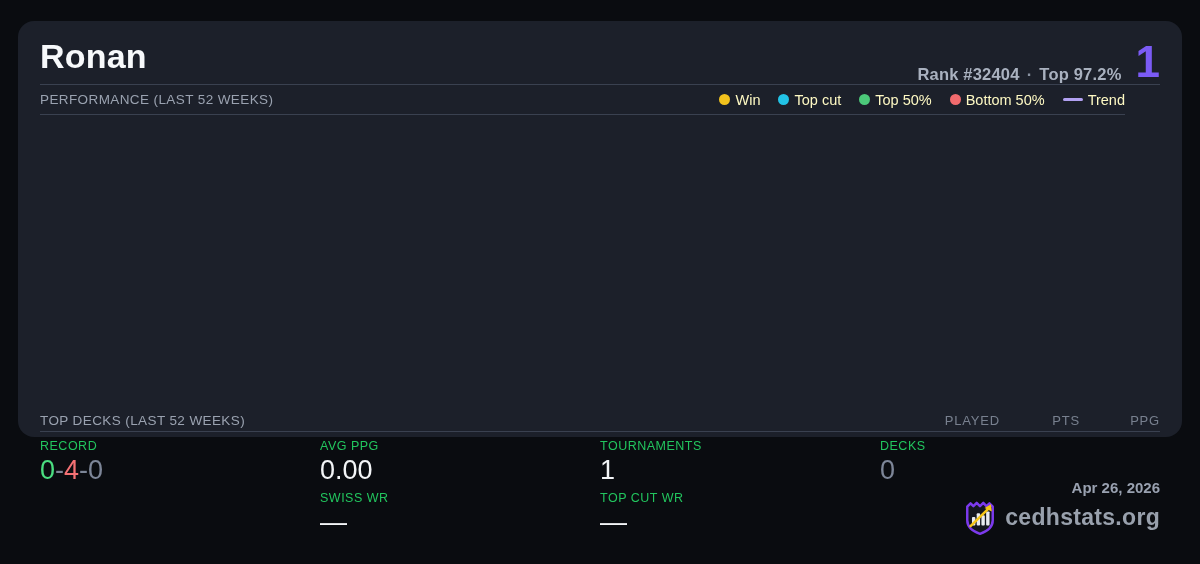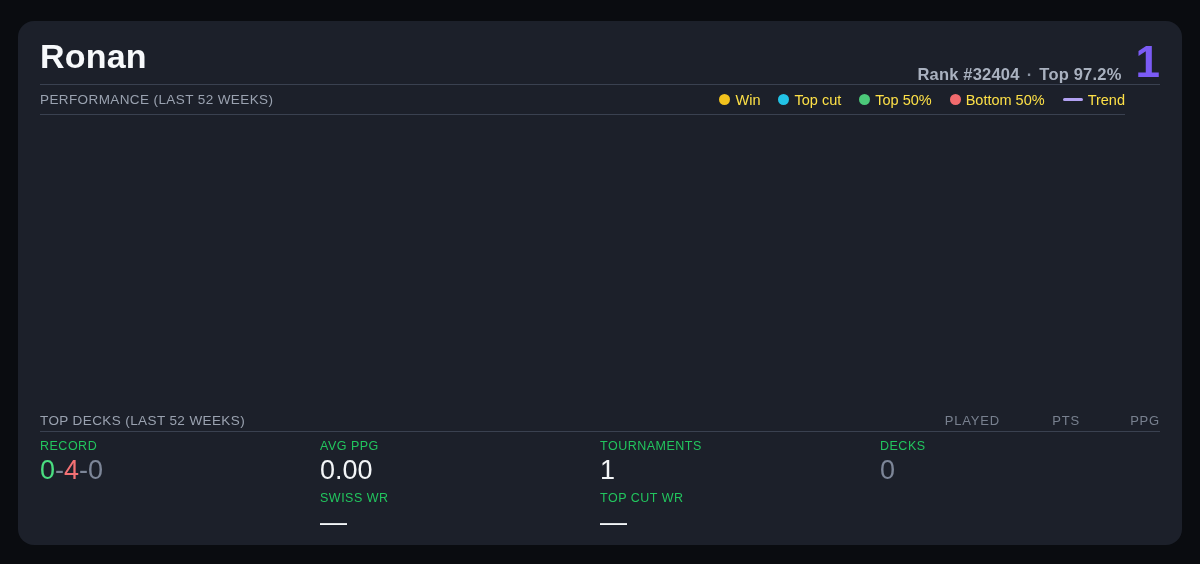--- a/index.html
+++ b/index.html
@@ -5,21 +5,21 @@
   * { box-sizing: border-box; margin: 0; padding: 0; }
   html, body {
     width: 1200px; height: 564px;
     background: #0a0c10;
     font-family: "Liberation Sans", sans-serif;
     overflow: hidden;
   }
   .card {
     position: absolute;
     left: 18px; top: 21px;
-    width: 1164px; height: 524px;
+    width: 1164px; height: 416px;
     background: #1c202a;
     border-radius: 16px;
     padding: 0 22px;
   }
   
   .header {
     height: 64px;
     padding-top: 8px;
     display: flex;
     align-items: center;
@@ -58,21 +58,21 @@
     justify-content: space-between;
     border-bottom: 1px solid #3a4150;
   }
   .section-title {
     font-size: 13.5px;
     color: #9aa2b0;
     letter-spacing: 0.4px;
   }
   .legend { display: flex; align-items: center; gap: 18px; }
   .legend-item { display: flex; align-items: center; gap: 5px; }
-  .legend-label { font-size: 14.5px; color: #fde047; }
+  .legend-label { font-size: 14.5px; color: #fef9c3; }
   .dot { width: 11px; height: 11px; border-radius: 50%; }
   .c-win { background: #f2c21d; }
   .c-topcut { background: #22c3e6; }
   .c-top50 { background: #4cc97a; }
   .c-bottom50 { background: #f26b6e; }
   .line-swatch { width: 20px; height: 3px; border-radius: 2px; background: #b2a1f2; }
   
   .chart-area { height: 294px; }
   
   .decks-row {
@@ -196,20 +196,35 @@
     <div>
       <div class="stat-label">AVG PPG</div>
       <div class="stat-value">0.00</div>
     </div>
 
     <div>
       <div class="stat-label">TOURNAMENTS</div>
       <div class="stat-value">1</div>
     </div>
 
+    <div class="footer-cell">
+      <div class="footer-date">Apr 26, 2026</div>
+      <div class="brand-row">
+        <svg width="34" height="36" viewBox="0 0 36 38">
+          <path d="M4.5 7 L8 3.5 L11 6.5 L14.5 3 L18 6.5 L21.5 3 L24.8 6.5 L28 3.5 L31.5 7 L31.5 21.5 C31.5 28.5 26.5 33 18 35.8 C9.5 33 4.5 28.5 4.5 21.5 Z" fill="#14161e" stroke="#7c3aed" stroke-width="2.6" stroke-linejoin="round"></path>
+          <rect x="9.5" y="18" width="3.6" height="9" rx="1" fill="#e8eaf0"></rect>
+          <rect x="14.5" y="14" width="3.6" height="13" rx="1" fill="#e8eaf0"></rect>
+          <rect x="19.5" y="16" width="3.6" height="11" rx="1" fill="#e8eaf0"></rect>
+          <rect x="24.5" y="12" width="3.6" height="15" rx="1" fill="#e8eaf0"></rect>
+          <line x1="8" y1="27.5" x2="27" y2="9" stroke="#f5c518" stroke-width="2.6" stroke-linecap="round"></line>
+          <polygon points="29.5,4.5 30.5,12 22.8,8.5" fill="#f5c518"></polygon>
+        </svg>
+        <span class="brand-text">cedhstats.org</span>
+      </div>
+    </div>
 
     <div style="grid-column:4; grid-row:1;">
       <div class="stat-label">DECKS</div>
       <div class="stat-value v-gray">0</div>
     </div>
 
     <div style="grid-column:1; grid-row:2;">
     </div>
 
     <div style="grid-column:2; grid-row:2;">

